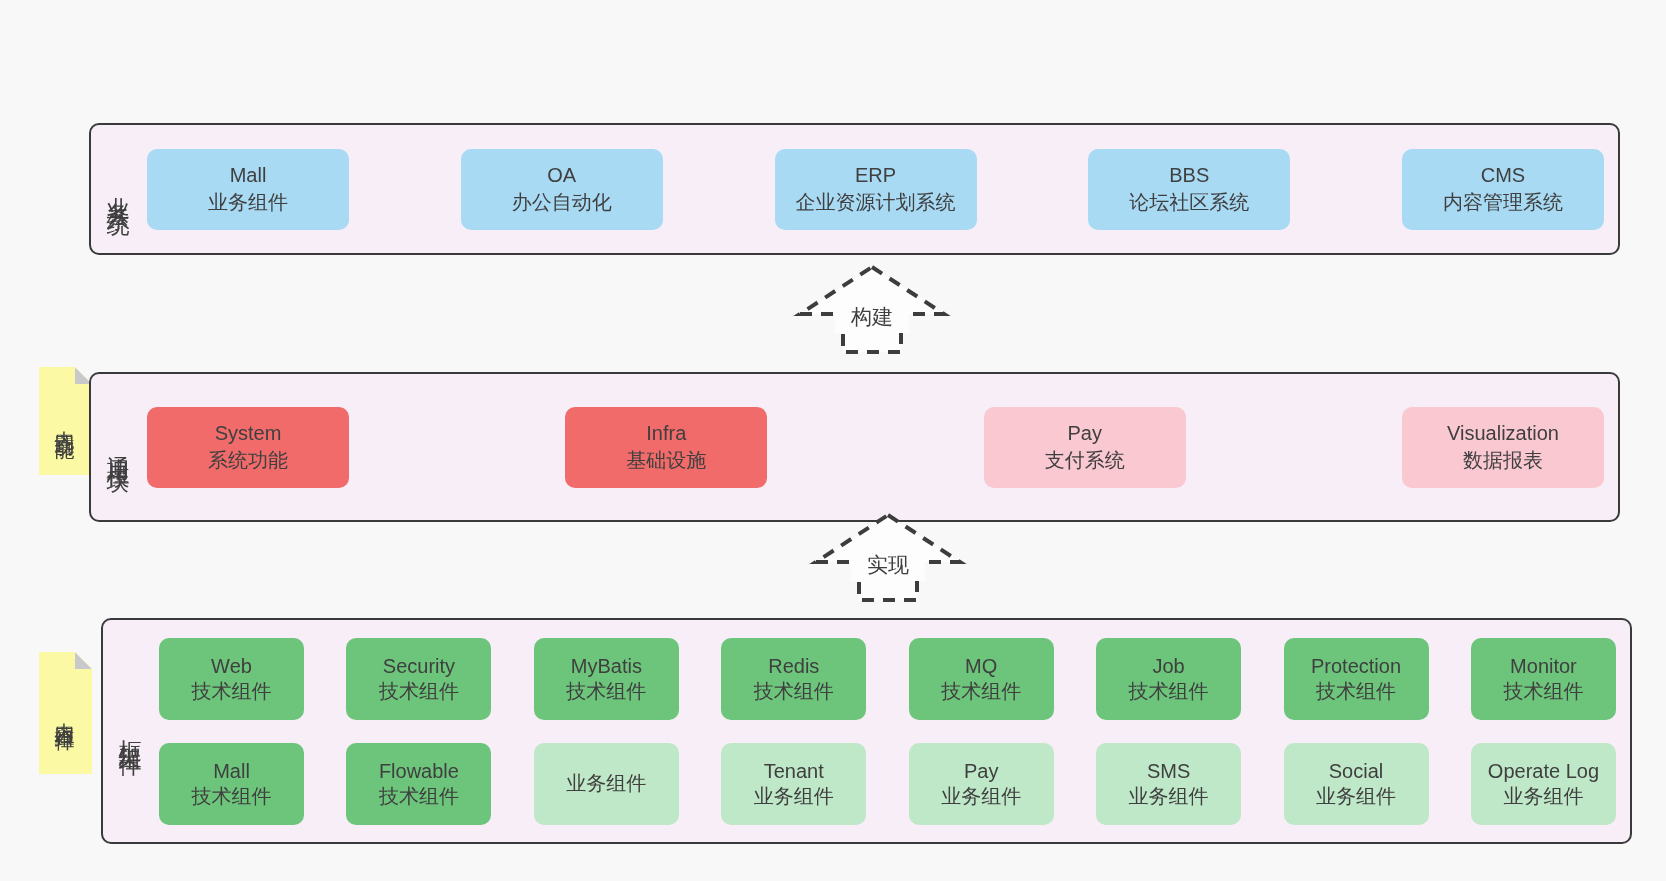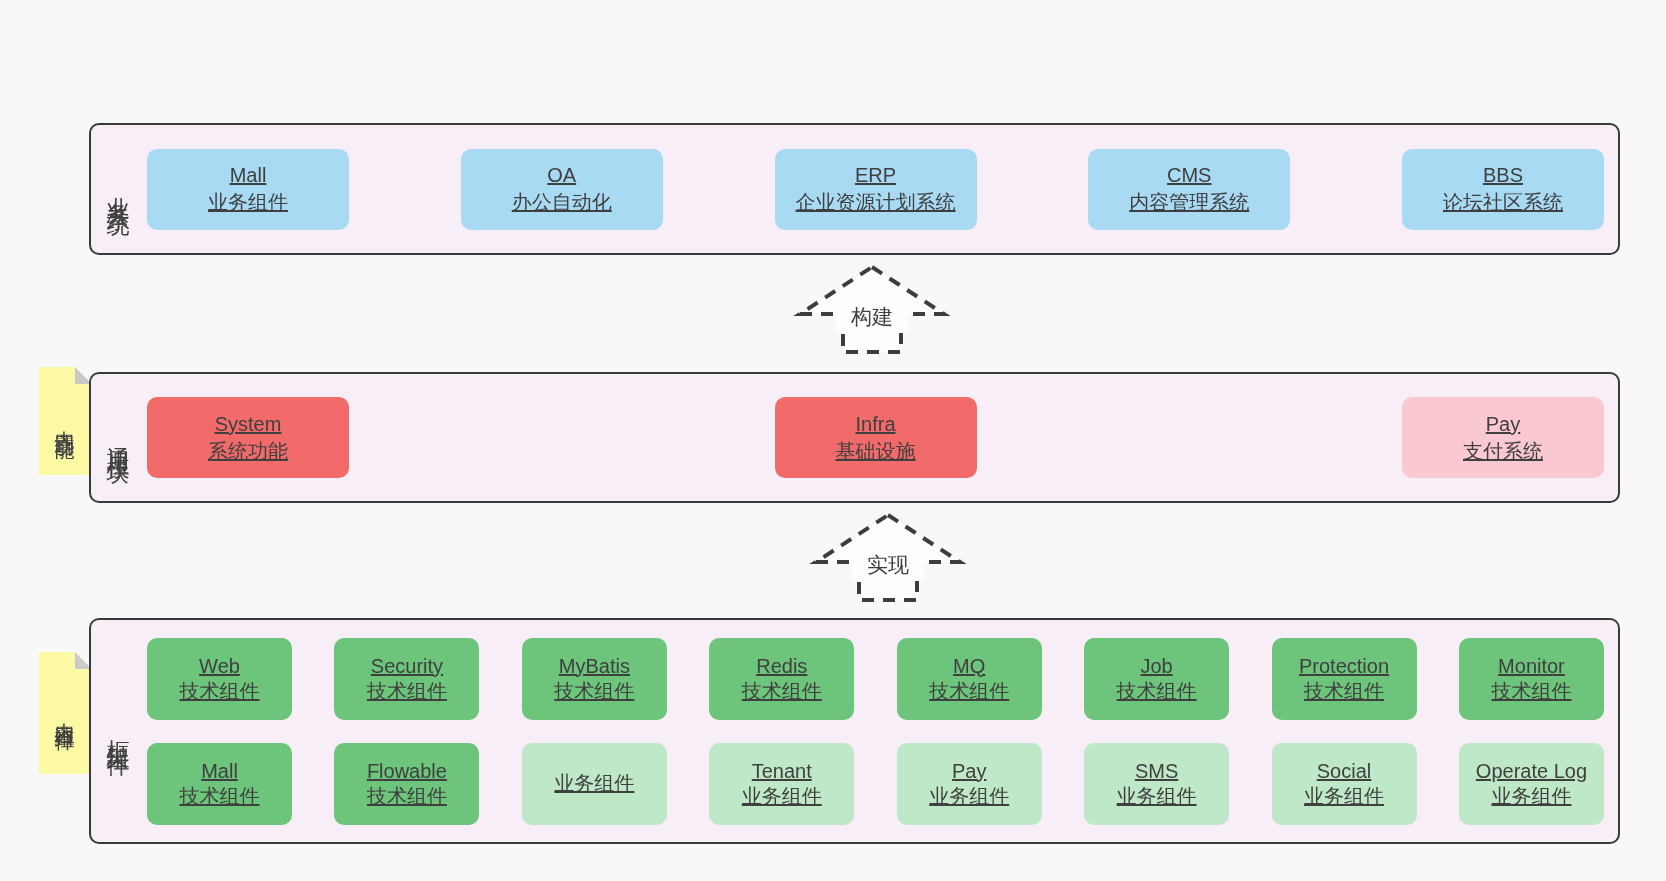--- a/index.html
+++ b/index.html
@@ -9,40 +9,40 @@
   .band{
     position:absolute;left:89px;width:1531px;
     background:var(--band-bg);
     border:2px solid var(--band-border);
     border-radius:10px;
     box-sizing:border-box;
     display:flex;align-items:stretch;
     z-index:1;
   }
   .band1{top:123px;height:132px;}
-  .band2{top:372px;height:131px;}
-  .band3{top:618px;height:226px;}
+  .band2{top:372px;height:150px;}
+  .band3{top:618px;height:226px;margin-left:12px;}
 
   .band-label{flex:0 0 56px;display:flex;align-items:center;justify-content:center;}
   .vtext{
     writing-mode:vertical-rl;text-orientation:upright;
     font-size:23px;letter-spacing:5px;color:var(--text);
     white-space:nowrap;
   }
 
   .band-content{flex:1;display:flex;align-items:center;justify-content:space-between;padding:0 14px 0 0;}
   .band-content-col{flex:1;display:flex;flex-direction:column;justify-content:center;gap:23px;padding:0 14px 0 0;}
   .box-row{display:flex;justify-content:space-between;}
 
   .box{
     height:81px;border-radius:10px;
     display:flex;flex-direction:column;align-items:center;justify-content:center;
     text-align:left;color:var(--text);
     font-size:20px;line-height:27px;
-    width:202px;flex:0 0 auto;text-decoration:underline;
+    width:202px;flex:0 0 auto;
   }
   .band3 .box{width:145px;height:82px;line-height:25px;}
   .box.blue{background:var(--blue);}
   .box.red{background:var(--red);}
   .box.pink{background:var(--pink);}
   .box.green{background:var(--green);}
   .box.green-light{background:var(--green-light);}
 
   .sticky{
     position:absolute;left:39px;width:53px;
@@ -81,26 +81,26 @@
         </div>
         <div class="box blue">
           <div class="en">OA</div>
           <div class="cn">办公自动化</div>
         </div>
         <div class="box blue">
           <div class="en">ERP</div>
           <div class="cn">企业资源计划系统</div>
         </div>
         <div class="box blue">
+          <div class="en">BBS</div>
+          <div class="cn">论坛社区系统</div>
+        </div>
+        <div class="box blue">
           <div class="en">CMS</div>
           <div class="cn">内容管理系统</div>
-        </div>
-        <div class="box blue">
-          <div class="en">BBS</div>
-          <div class="cn">论坛社区系统</div>
         </div>
       </div>
   </div>
 
   <svg class="arrow" style="left:777px;top:263px" width="190" height="92" viewBox="0 0 190 92">
     <polygon points="95,4 167,51 124,51 124,89 66,89 66,51 23,51"></polygon>
     <rect x="58" y="36" width="74" height="34"></rect>
     <text x="95" y="61" text-anchor="middle">构建</text>
   </svg>
 
@@ -119,20 +119,24 @@
           <div class="cn">系统功能</div>
         </div>
         <div class="box red">
           <div class="en">Infra</div>
           <div class="cn">基础设施</div>
         </div>
         <div class="box pink">
           <div class="en">Pay</div>
           <div class="cn">支付系统</div>
         </div>
+        <div class="box pink">
+          <div class="en">Visualization</div>
+          <div class="cn">数据报表</div>
+        </div>
       </div>
   </div>
 
   <svg class="arrow" style="left:793px;top:511px" width="190" height="92" viewBox="0 0 190 92">
     <polygon points="95,4 167,51 124,51 124,89 66,89 66,51 23,51"></polygon>
     <rect x="58" y="36" width="74" height="34"></rect>
     <text x="95" y="61" text-anchor="middle">实现</text>
   </svg>
 
   <div class="sticky sticky3">

